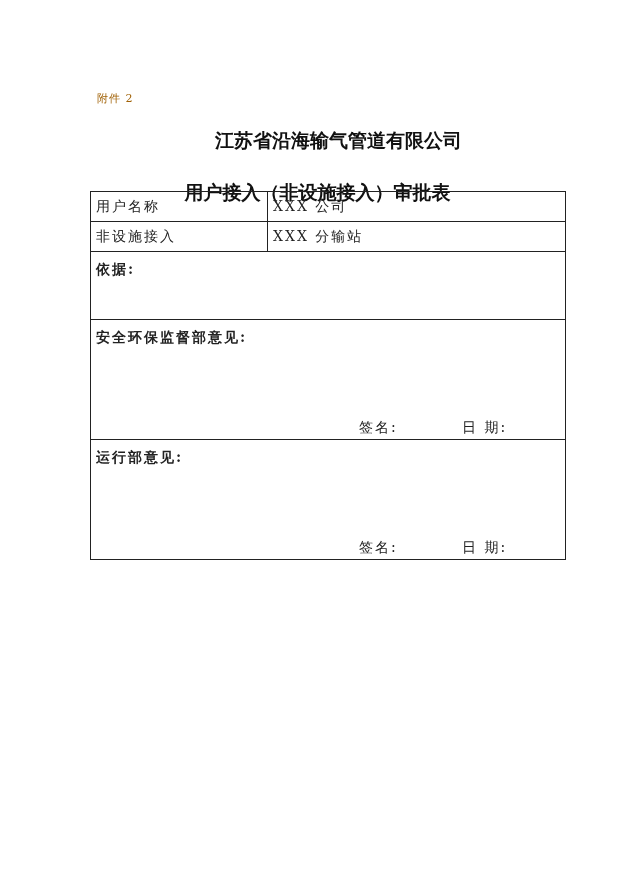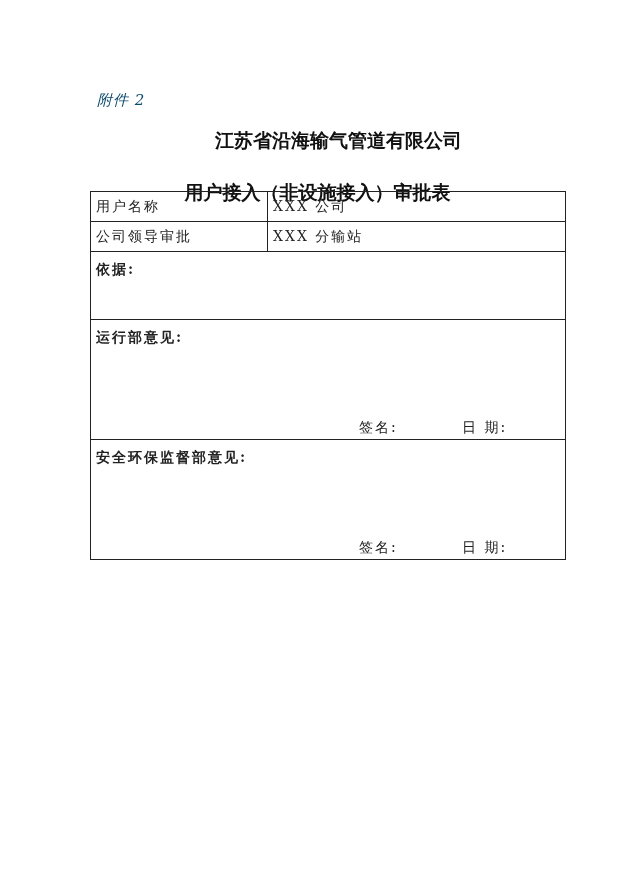--- a/index.html
+++ b/index.html
@@ -12,24 +12,23 @@
       height: 894px;
       position: relative;
       overflow: hidden;
       font-family: "DejaVu Serif", "Liberation Serif", serif;
       color: #1a1a1a;
     }
     .attachment {
       position: absolute;
       left: 97px;
       top: 91px;
-      font-size: 15px;
+      font-size: 11px;
       letter-spacing: 1px;
-      color: #0c4a6e;
-      font-style: italic;
+      color: #a16207;
     }
     .title {
       position: absolute;
       left: 0;
       width: 635px;
       text-align: center;
       font-family: "DejaVu Sans", "Liberation Sans", sans-serif;
       font-weight: bold;
       font-size: 19px;
       color: #111;
@@ -96,36 +95,36 @@
   <colgroup>
     <col class="col-label">
     <col>
   </colgroup>
   <tbody>
       <tr class="row-info">
     <td>用户名称</td>
     <td>XXX 公司</td>
   </tr>
   <tr class="row-info">
-    <td>公司领导审批</td>
+    <td>非设施接入</td>
     <td>XXX 分输站</td>
   </tr>
   <tr class="row-basis">
     <td colspan="2">
       <span class="cell-heading">依据:</span>
     </td>
   </tr>
   <tr class="row-opinion">
     <td colspan="2">
-      <span class="cell-heading">运行部意见:</span>
+      <span class="cell-heading">安全环保监督部意见:</span>
       <span class="sign-line">签名:</span>
       <span class="date-line">日 期:</span>
     </td>
   </tr>
   <tr class="row-opinion">
     <td colspan="2">
-      <span class="cell-heading">安全环保监督部意见:</span>
+      <span class="cell-heading">运行部意见:</span>
       <span class="sign-line">签名:</span>
       <span class="date-line">日 期:</span>
     </td>
   </tr>
 </tbody>
   </table>
 
 </body></html>

